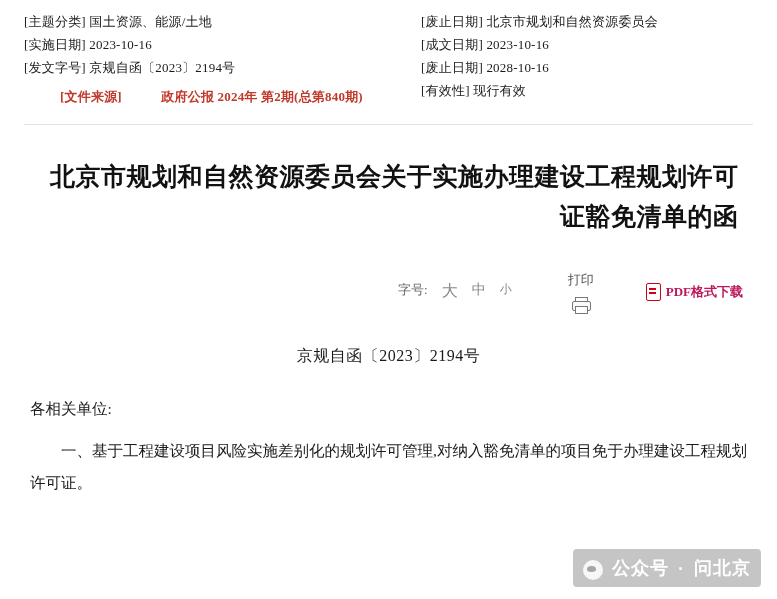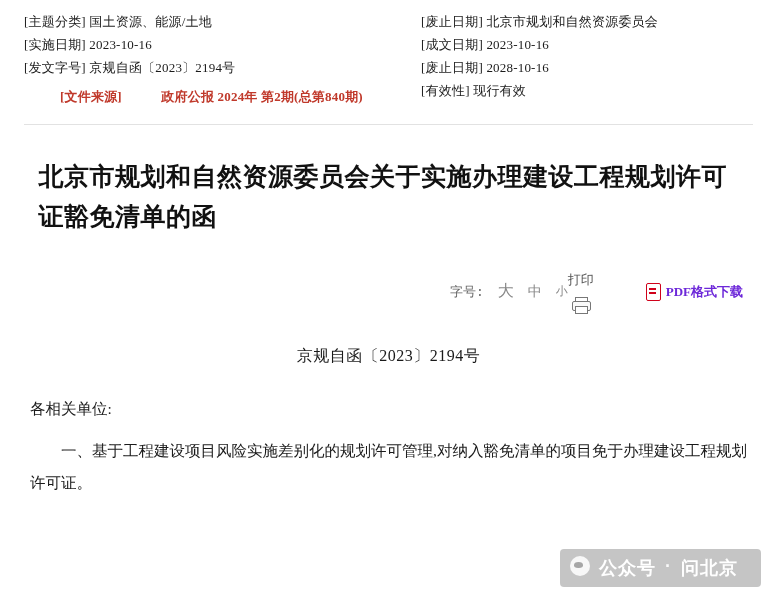--- a/index.html
+++ b/index.html
@@ -71,43 +71,42 @@
     border: 0;
     border-top: 1px solid #e2e2e2;
     margin: 16px 0 0 0;
   }
 
   
   .title {
     font-size: 25px;
     font-weight: bold;
     line-height: 40px;
-    text-align: left;
+    text-align: right;
     color: #111111;
     margin: 32px auto 0 auto;
     width: 700px;
     letter-spacing: 0.5px;
   }
 
   
   .toolbar {
     display: flex;
     align-items: center;
     justify-content: flex-end;
     gap: 0;
     margin-top: 34px;
     padding-right: 10px;
     font-size: 13px;
     color: #555555;
   }
   .fontsize-group {
     display: flex;
-    align-items: center;
     gap: 14px;
-    font-family: Liberation Mono, monospace;
+    margin-right: 56px;
   }
   .fontsize-label {
     color: #666666;
     font-size: 13px;
   }
   .fontsize-opt {
     color: #888888;
     font-size: 14px;
     cursor: pointer;
   }
@@ -135,21 +134,21 @@
   }
   .printer-icon .tray {
     position: absolute; left: 3px; top: 9px; width: 11px; height: 6px;
     border: 1px solid #777; background: #fff;
   }
 
   .pdf-group {
     display: flex;
     align-items: center;
     gap: 5px;
-    color: #6d28d9;
+    color: #be185d;
     font-weight: bold;
     font-size: 13px;
     cursor: pointer;
   }
   .pdf-icon {
     width: 13px; height: 16px;
     border: 1.6px solid #d0021b;
     border-radius: 2px;
     position: relative;
     display: inline-block;
@@ -195,25 +194,25 @@
     text-indent: 2em;
     margin-bottom: 4px;
   }
 
   
   .follow-badge {
     position: absolute;
     right: 16px;
     bottom: 12px;
     display: flex;
-    align-items: flex-start;
+    align-items: flex-end;
     gap: 9px;
     color: #ffffff;
     background: rgba(150,150,150,0.55);
-    padding: 7px 23px 7px 10px;
+    padding: 7px 10px 7px 10px;
     border-radius: 4px;
     font-family: "Liberation Sans", sans-serif;
     font-size: 18px;
     font-weight: bold;
     letter-spacing: 1px;
     backdrop-filter: blur(1px);
   }
   .follow-badge .wxicon {
     width: 20px; height: 20px;
     border-radius: 50%;

